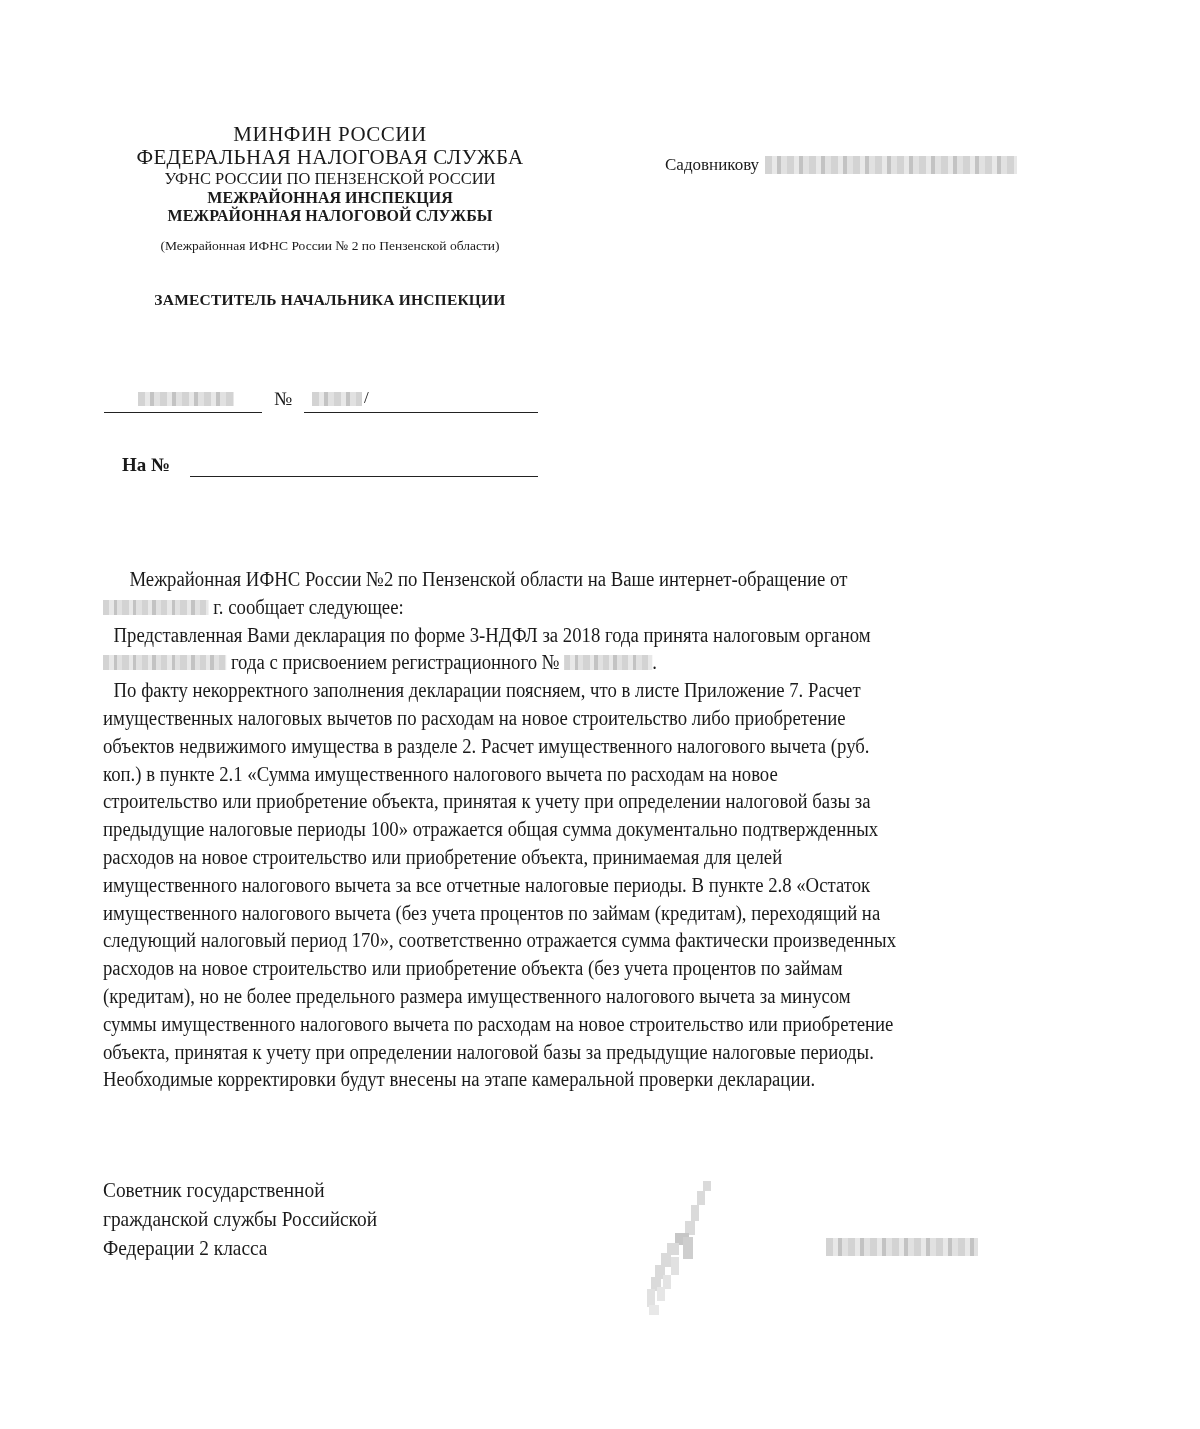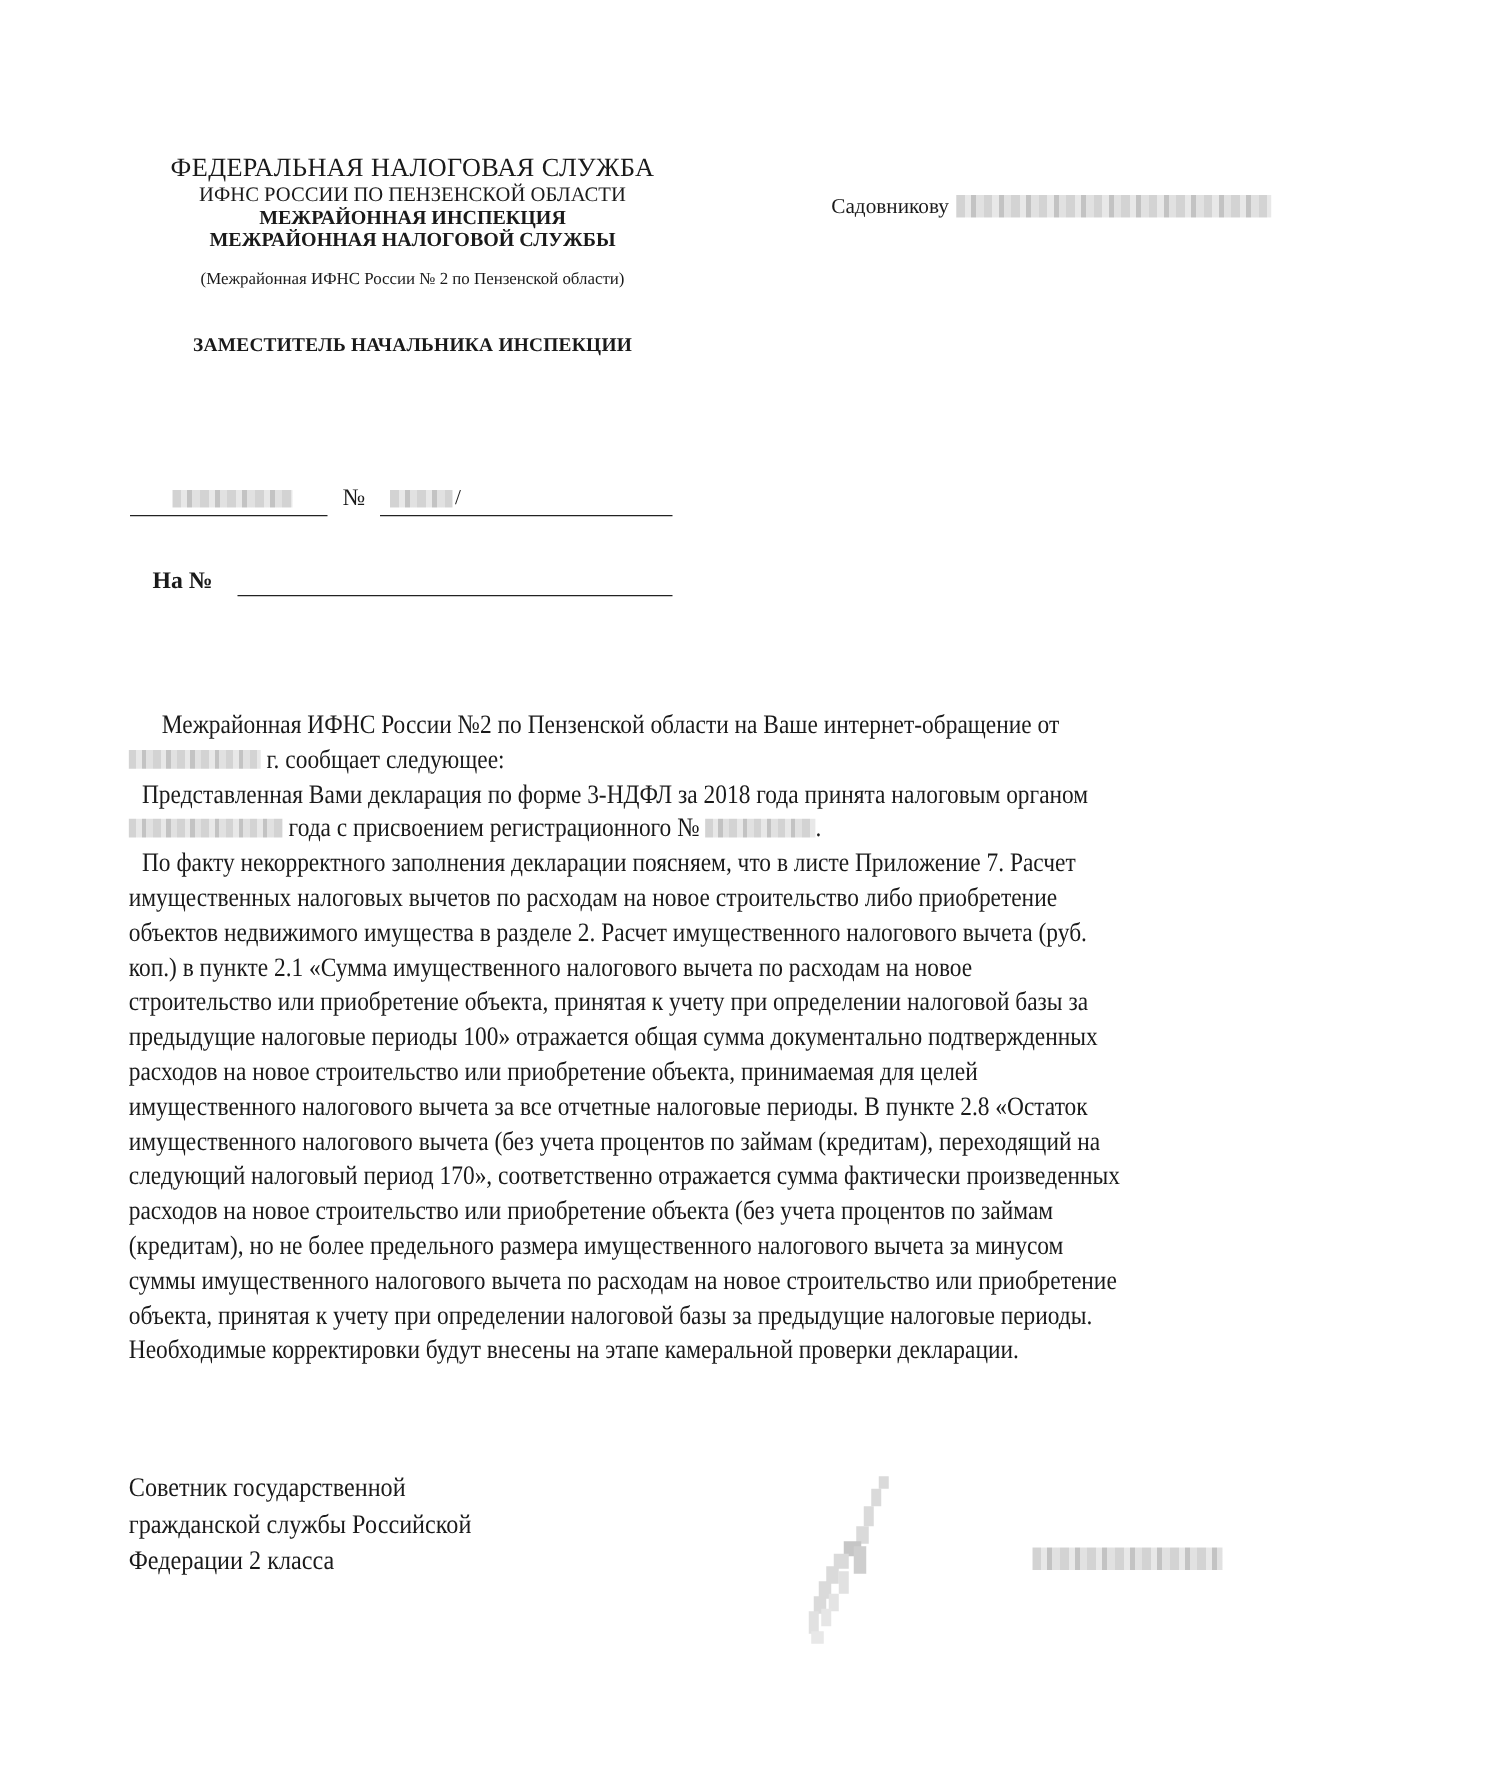--- a/index.html
+++ b/index.html
@@ -63,22 +63,23 @@
     transform: scaleX(0.9); transform-origin: left top;
   }
   .sig-position span { display: block; white-space: nowrap; }
   .signature { left: 605px; top: 1175px; width: 110px; height: 150px; }
   .signer-name { left: 826px; top: 1238px; width: 152px; height: 18px; }
 </style>
 </head>
 <body>
 
 <div class="abs letterhead">
+  <span class="lh-line lh-l1">МИНФИН РОССИИ</span>
   <span class="lh-line lh-l2">ФЕДЕРАЛЬНАЯ НАЛОГОВАЯ СЛУЖБА</span>
-  <span class="lh-line lh-l3">ИФНС РОССИИ ПО ПЕНЗЕНСКОЙ ОБЛАСТИ</span>
+  <span class="lh-line lh-l3">УФНС РОССИИ ПО ПЕНЗЕНСКОЙ РОССИИ</span>
   <span class="lh-line lh-bold">МЕЖРАЙОННАЯ ИНСПЕКЦИЯ</span>
   <span class="lh-line lh-bold">МЕЖРАЙОННАЯ НАЛОГОВОЙ СЛУЖБЫ</span>
   <span class="lh-line lh-paren">(Межрайонная ИФНС России № 2 по Пензенской области)</span>
   <span class="lh-line lh-position">ЗАМЕСТИТЕЛЬ НАЧАЛЬНИКА  ИНСПЕКЦИИ</span>
 </div>
 
 <div class="abs addressee">
   <span>Садовникову</span>
   <span class="redact" style="width:252px; margin-left:6px; height:18px;"></span>
 </div>

